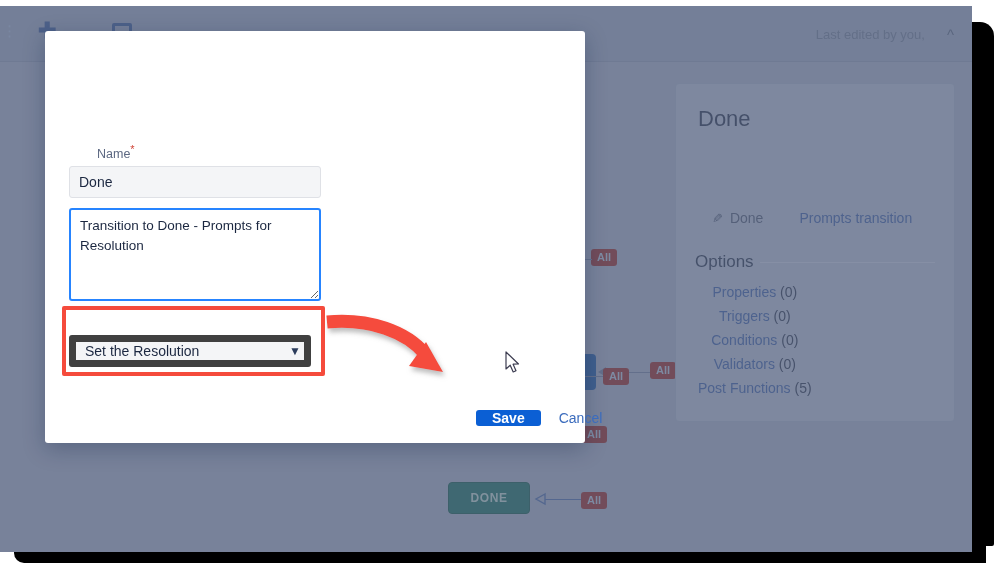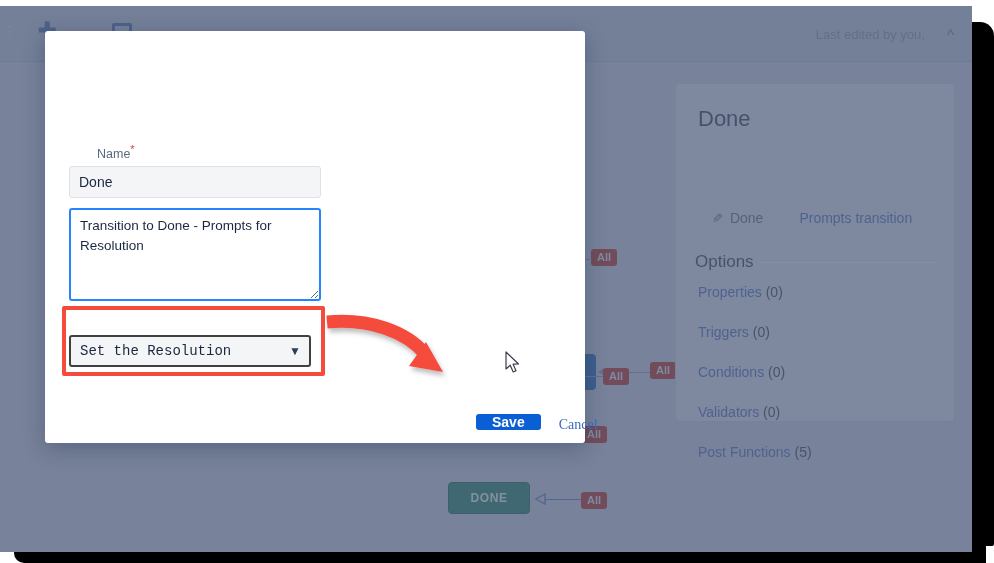--- a/index.html
+++ b/index.html
@@ -156,21 +156,21 @@
   }
   .sp-options-hdr {
     position: absolute; left: 19px; top: 168px;
     width: 240px;
     display: flex; align-items: center; gap: 6px;
   }
   .sp-options-hdr .t { font-size: 17px; color: #1c2840; }
   .sp-options-hdr .rule { flex: 1; height: 1px; background: #aab2c3; }
   .sp-links {
     position: absolute; left: 22px; top: 200px;
-    display: flex; flex-direction: column; gap: 24px;
+    display: flex; flex-direction: column; gap: 8px; text-align: center;
   }
   .sp-link { font-size: 14px; color: #2e4f90; cursor: pointer; }
   .sp-link .cnt { color: #212c44; }
 
   
   .overlay {
     position: absolute; left: 0; top: 0;
     width: 972px; height: 546px;
     background: rgba(103,114,140,0.55);
   }
@@ -216,25 +216,25 @@
     outline: none;
     resize: vertical;
   }
   .select-box {
     position: relative;
     width: 242px; height: 32px;
   }
   .select-box select {
     width: 242px; height: 32px;
     background: #f4f5f7;
-    border: 2px solid #404040;
+    border: 7px solid #404040;
     border-radius: 3px;
     padding: 0 26px 0 9px;
     font-size: 14px; color: #1b2740;
-    font-family: Liberation Mono, monospace;
+    font-family: Liberation Sans, sans-serif;
     -webkit-appearance: none; appearance: none;
     outline: none;
   }
   .select-chev {
     position: absolute; right: 10px; top: 10px;
     pointer-events: none;
     color: #2b3c5c; font-size: 12px; line-height: 1;
   }
 
   
@@ -264,23 +264,22 @@
     border: none;
     border-radius: 3px;
     padding: 0 16px;
     font-size: 14px; font-weight: bold;
     font-family: "Liberation Sans", sans-serif;
     cursor: pointer;
   }
   .btn-cancel {
     background: transparent; border: none;
     color: #3b6cbd; font-size: 14px;
-    font-family: Liberation Serif, serif;
+    font-family: Liberation Sans, sans-serif;
     cursor: pointer;
-    margin-top: 7px;
   }
 
   .cursor { position: absolute; left: 505px; top: 345px; pointer-events: none; }
 </style>
 </head>
 <body>
 
 <div id="screen">
 
   <div class="shadow-right"></div>

